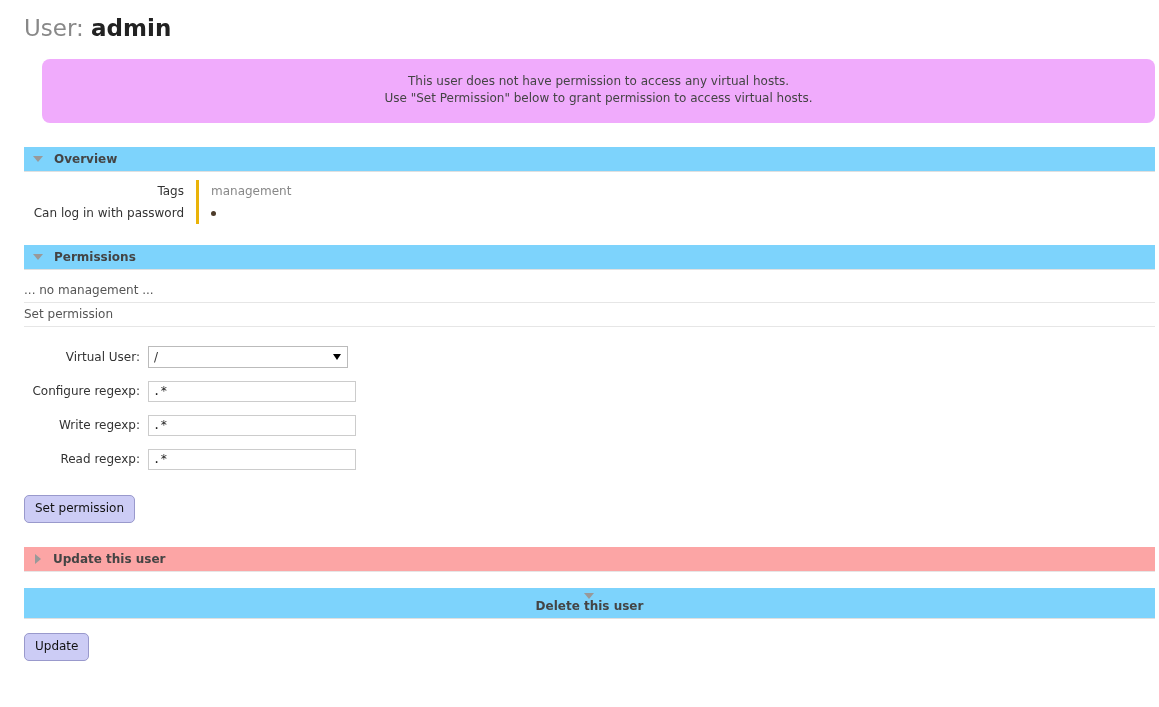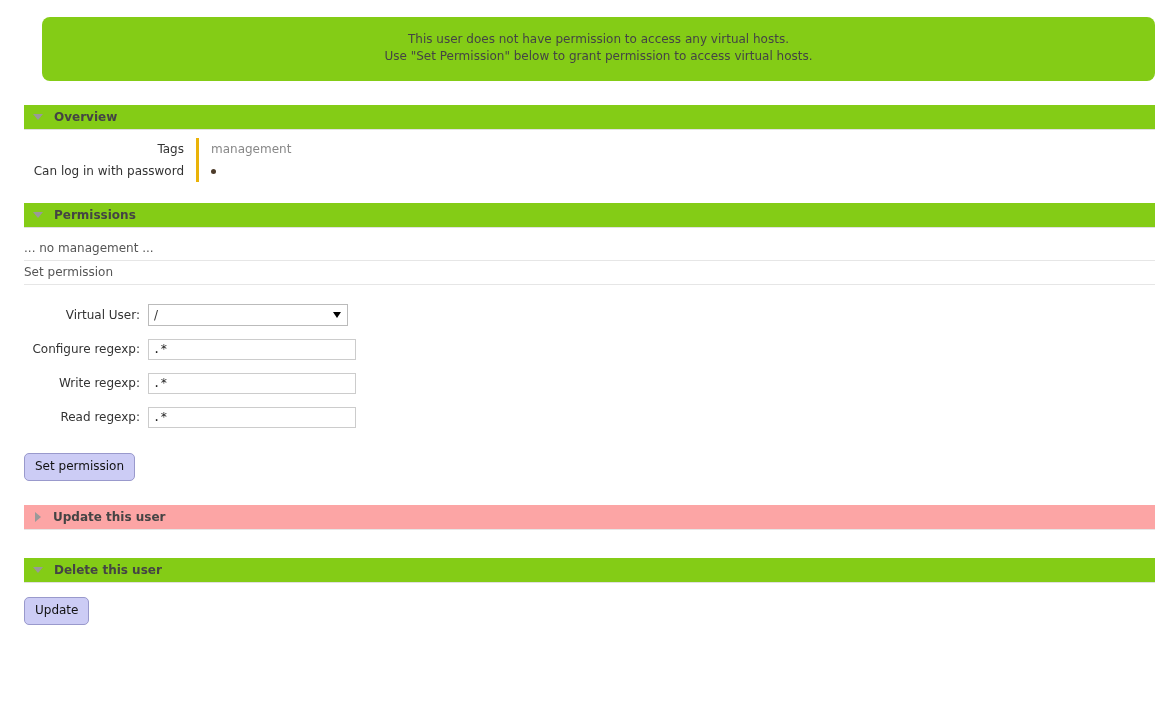--- a/index.html
+++ b/index.html
@@ -36,36 +36,36 @@
   .page-title .title-value {
     color: #222222;
     font-weight: bold;
   }
 
   
   .warning-banner {
     margin: 17px 4px 0 42px;
     width: 1113px;
     box-sizing: border-box;
-    background: #84cc16;
+    background: #f0abfc;
     border-radius: 8px;
     padding: 14px 10px 16px 10px;
     text-align: center;
     color: #444444;
     font-size: 12px;
     line-height: 17px;
   }
   .warning-line { display: block; }
 
   
   .section-head {
     margin: 0 0 0 24px;
     width: 1131px;
     box-sizing: border-box;
-    background: #84cc16;
+    background: #7dd3fc;
     border-bottom: 1px solid #e0e0e0;
     padding: 5px 0 5px 0;
     font-size: 12px;
     font-weight: bold;
     color: #444444;
     display: flex;
     align-items: center;
     cursor: pointer;
   }
   .tri {
@@ -80,21 +80,21 @@
   }
   .tri-right {
     border-width: 5px 0 5px 6px;
     border-color: transparent transparent transparent #999999;
     margin: 0 12px 0 11px;
   }
 
   .section-head.top-overview { margin-top: 24px; }
   .section-head.top-permissions { margin-top: 21px; }
   .section-head.top-update { margin-top: 24px; background:#fca5a5; border-bottom:1px solid #e6e6e6;}
-  .section-head.top-delete { margin-top: 28px; }
+  .section-head.top-delete { margin-top: 16px; flex-direction: column; }
 
   
   .kv-table {
     border-collapse: collapse;
     margin: 8px 0 0 0;
     font-size: 12px;
   }
   .kv-table td {
     padding: 2px 0;
     vertical-align: top;
@@ -196,20 +196,24 @@
     line-height: 13px;
   }
   .btn-set { margin: 19px 0 0 24px; }
   .btn-delete { margin: 14px 0 0 24px; }
 </style>
 </head>
 <body>
 
 <div id="page">
 
+  <h1 class="page-title">
+    <span>User:</span>
+    <span class="title-value">admin</span>
+  </h1>
 
   <div class="warning-banner">
     <span class="warning-line">This user does not have permission to access any virtual hosts.</span>
     <span class="warning-line">Use "Set Permission" below to grant permission to access virtual hosts.</span>
   </div>
 
   
   <div class="section-head top-overview">
     <span class="tri tri-down"></span>
     <span>Overview</span>

